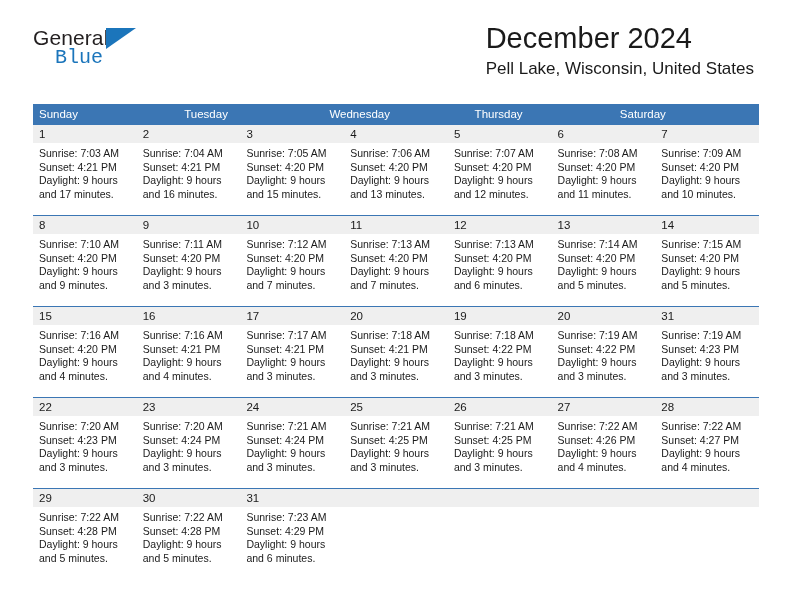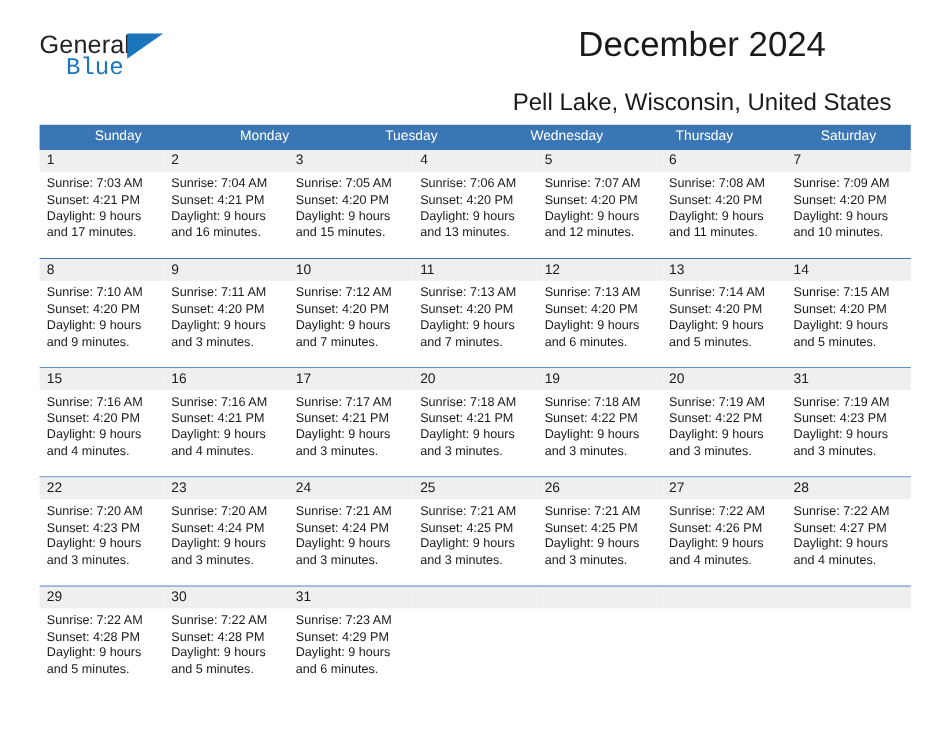--- a/index.html
+++ b/index.html
@@ -60,34 +60,34 @@
     left: 73px;
     top: 2px;
     width: 0;
     height: 0;
     border-left: 30px solid #1b75bb;
     border-bottom: 21px solid transparent;
   }
 
   .title-block {
     position: absolute;
-    right: 16px;
+    right: 5px;
     top: -4px;
-    text-align: center;
+    text-align: left;
   }
   .cal-title {
     font-size: 29px;
     font-weight: normal;
     color: #1a1a1a;
     line-height: 1.15;
     white-space: nowrap;
   }
   .cal-subtitle {
-    margin-top: 20px;
-    font-size: 20px;
+    margin-top: 4px;
+    font-size: 17px;
     color: #1a1a1a;
     white-space: nowrap;
   }
 
   
   .calendar {
     position: absolute;
     left: 33px;
     top: 104px;
     width: 726px;
@@ -100,21 +100,20 @@
   }
   .weekday-cell {
     flex: 1 1 0;
     color: #ffffff;
     font-size: 11.5px;
     line-height: 21px;
     padding-left: 6px;
     box-sizing: border-box;
     white-space: nowrap;
     overflow: hidden;
-    margin-left: 40px;
   }
 
   .week-row {
     display: flex;
     position: relative;
     border-top: 1.4px solid #3b76b4;
   }
   .week-row:first-of-type {
     border-top: none;
   }
@@ -164,21 +163,20 @@
     <div class="title-block">
       <div class="cal-title">December 2024</div>
       <div class="cal-subtitle">Pell Lake, Wisconsin, United States</div>
     </div>
 
   </div>
 
   <div class="calendar">
     <div class="weekday-row" id="weekday-row">
         <div class="weekday-cell">Sunday</div>
-        <div class="weekday-cell">Monday</div>
         <div class="weekday-cell">Tuesday</div>
         <div class="weekday-cell">Wednesday</div>
         <div class="weekday-cell">Thursday</div>
         <div class="weekday-cell">Saturday</div>
       </div>
     <div id="weeks-container">
         <div class="week-row">
           <div class="day-cell">
             <div class="day-number-band">1</div>
             <div class="day-info">

